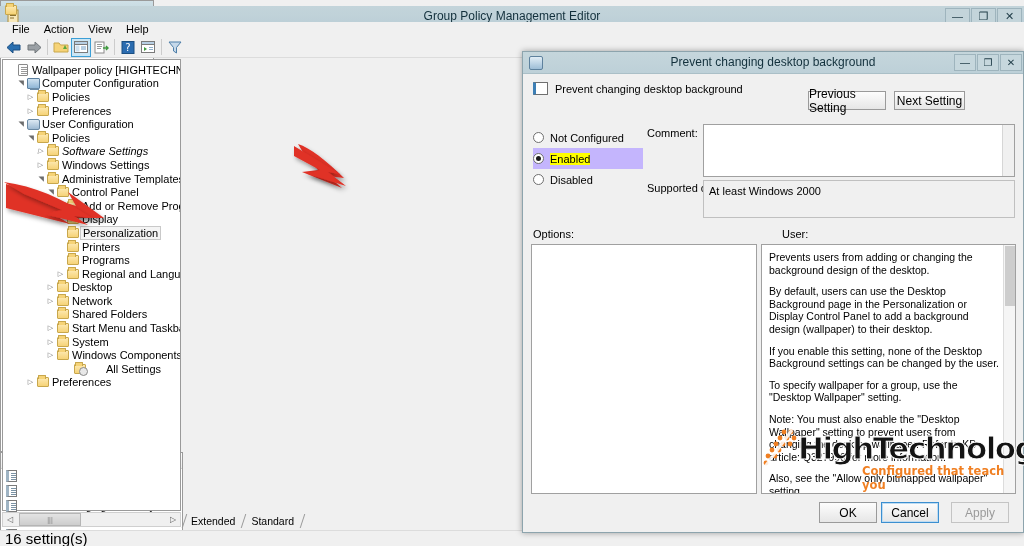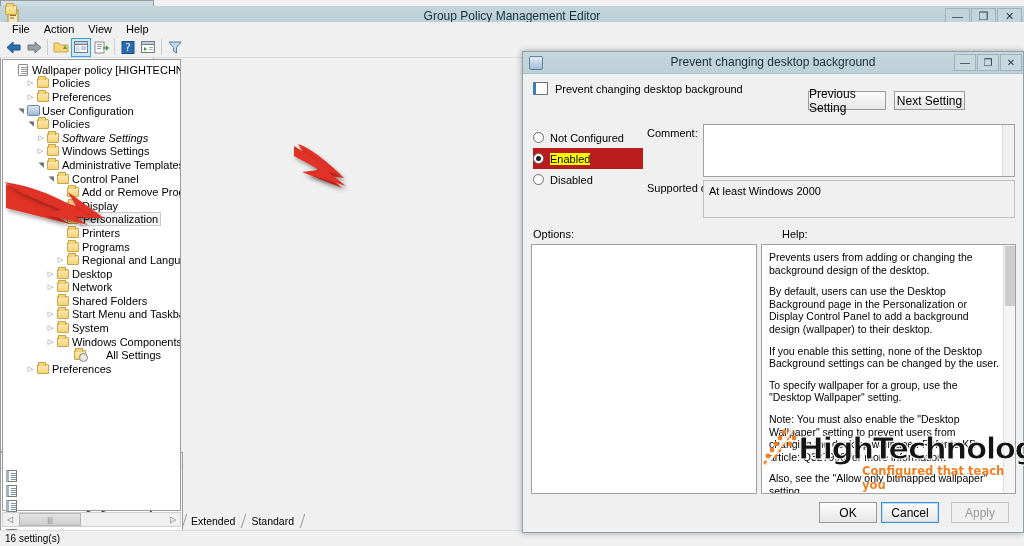--- a/index.html
+++ b/index.html
@@ -157,21 +157,21 @@
     content:""; position:absolute; right:0; top:0; width:1px; height:14px;
     background:#9a9a9a; transform: skewX(-18deg);
   }
   .tabstrip .tab:first-child::before{
     content:""; position:absolute; left:0; top:0; width:1px; height:14px;
     background:#9a9a9a; transform: skewX(-18deg);
   }
   .statusbar {
     position: absolute; left: 0; top: 530px; width: 1024px; height: 16px;
     background:#f0f0f0; border-top:1px solid #dcdcdc;
-    font-size: 10px; padding-left: 5px; line-height: 16px;
+    font-size: 15px; padding-left: 5px; line-height: 16px;
   }
 
   
   #dialog {
     position: absolute; left: 522px; top: 51px; width: 502px; height: 482px;
     background: #f0f0f0; border: 1px solid #8da4ad;
     box-shadow: 0 0 6px rgba(0,0,0,.35);
   }
   .dlg-title {
     height: 22px; background: linear-gradient(to bottom,#c5d6dc,#bdd0d8);
@@ -207,21 +207,21 @@
   .radio-col { position:absolute; left:10px; top:75px; width:110px; }
   .rrow { display:flex; align-items:center; height:21px; font-size:11px; }
   .rrow .rad {
     width:11px; height:11px; border-radius:50%; border:1px solid #6f6f6f;
     background:#fff; margin-right:6px; position:relative; flex:0 0 11px;
   }
   .rrow.on .rad::after{
     content:""; position:absolute; left:2px; top:2px; width:5px; height:5px;
     border-radius:50%; background:#1b1b1b;
   }
-  .rrow.hl { background:#b91c1c; }
+  .rrow.hl { background:#c4b5fd; }
   .rrow.hl .rlabel { background:#ffff00; }
 
   .lbl { position:absolute; font-size:11px; }
   #comment-lbl { left:124px; top:75px; }
   #supported-lbl { left:124px; top:130px; }
   #comment-box {
     position:absolute; left:180px; top:72px; width:312px; height:53px;
     background:#fff; border:1px solid #a0a0a0;
   }
   #comment-box .sb { position:absolute; right:0; top:0; width:12px; height:100%; background:#f0f0f0; border-left:1px solid #d6d6d6;}
@@ -359,20 +359,27 @@
   </div>
 
   <div class="pane" id="tree-pane">
     <div class="tree" id="tree-list">
         <div class="trow" style="padding-left: 0px;">
           <span class="exp"></span>
           <span class="ico">
             <span class="docico"></span>
           </span>
           <span class="tlabel">Wallpaper policy [HIGHTECHNOLOGY-D</span>
+        </div>
+        <div class="trow" style="padding-left: 10px;">
+          <span class="exp" style="transform: rotate(-90deg); display: inline-block;">◢</span>
+          <span class="ico">
+            <span class="pcico"></span>
+          </span>
+          <span class="tlabel">Computer Configuration</span>
         </div>
         <div class="trow" style="padding-left: 20px;">
           <span class="exp">▷</span>
           <span class="ico">
             <span class="folder"></span>
           </span>
           <span class="tlabel">Policies</span>
         </div>
         <div class="trow" style="padding-left: 20px;">
           <span class="exp">▷</span>
@@ -633,21 +640,21 @@
 
     <div class="lbl" id="comment-lbl">Comment:</div>
     <div id="comment-box">
       <div class="sb"></div>
     </div>
 
     <div class="lbl" id="supported-lbl">Supported on:</div>
     <div id="supported-box">At least Windows 2000</div>
 
     <div class="lbl" id="options-lbl">Options:</div>
-    <div class="lbl" id="help-lbl">Help:</div>
+    <div class="lbl" id="help-lbl">User:</div>
 
     <div id="options-box"></div>
 
     <div id="help-box">
       <div class="htext" id="help-text">
           <p>Prevents users from adding or changing the background design of the desktop.</p>
           <p>By default, users can use the Desktop Background page in the Personalization or Display Control Panel to add a background design (wallpaper) to their desktop.</p>
           <p>If you enable this setting, none of the Desktop Background settings can be changed by the user.</p>
           <p>To specify wallpaper for a group, use the "Desktop Wallpaper" setting.</p>
           <p>Note: You must also enable the "Desktop Wallpaper" setting to prevent users from changing the desktop wallpaper. Refer to KB article: Q327998 for more information.</p>

